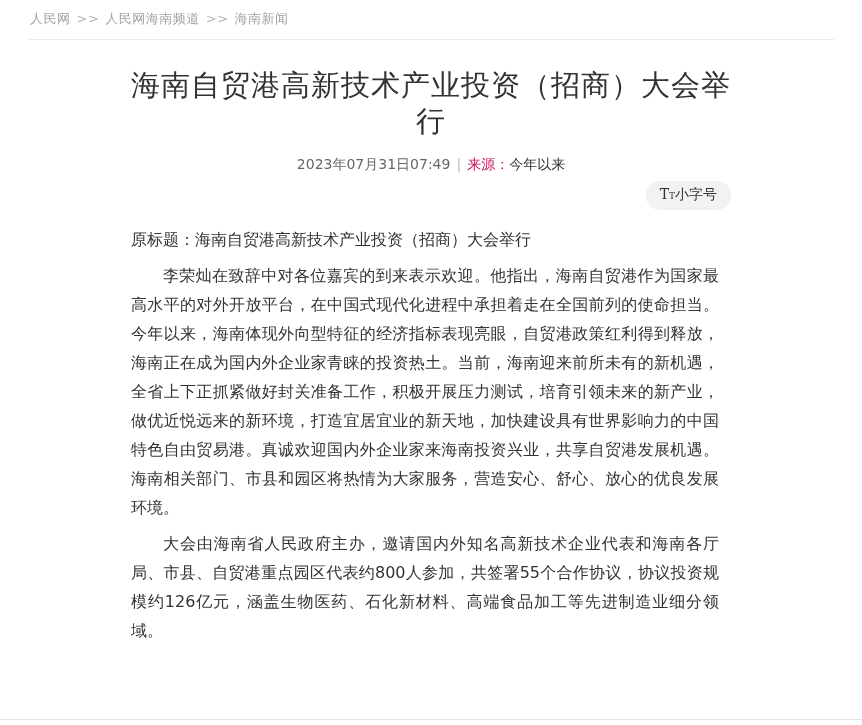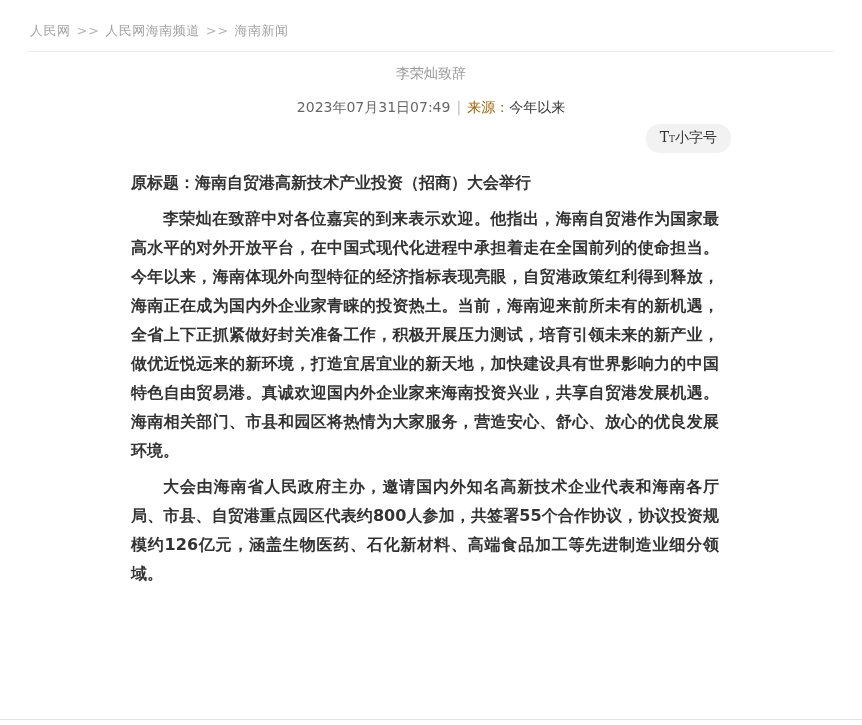--- a/index.html
+++ b/index.html
@@ -8,21 +8,21 @@
     background: #ffffff;
     width: 862px;
     height: 725px;
     overflow: hidden;
     font-family: "DejaVu Sans", "Liberation Sans", sans-serif;
     color: #333333;
     position: relative;
   }
   
   .breadcrumb {
-    padding: 22px 30px 11px 30px;
+    padding: 10px 30px 11px 30px;
     font-size: 13px;
     color: #a2a2a2;
     letter-spacing: 0.5px;
   }
   .breadcrumb a {
     color: #a2a2a2;
     text-decoration: none;
     cursor: pointer;
   }
   .breadcrumb .sep {
@@ -54,21 +54,21 @@
     font-size: 14px;
     color: #999999;
   }
   .meta {
     margin-top: 16px;
     text-align: center;
     font-size: 14px;
     color: #666666;
   }
   .meta .pipe { color: #bbbbbb; margin: 0 6px; }
-  .meta .src-label { color: #a16207; }
+  .meta .src-label { color: #be185d; }
   .meta .src-link { color: #333333; text-decoration: none; cursor: pointer; }
   
   .toolbar {
     margin-top: 7px;
     display: flex;
     justify-content: flex-end;
   }
   .fontsize-pill {
     display: inline-flex;
     align-items: baseline;
@@ -88,21 +88,20 @@
   .body {
     margin-top: 15px;
     font-size: 16px;
     line-height: 29px;
     color: #333333;
     text-align: justify;
   }
   .body p {
     margin: 0 12px 7px 0;
     text-indent: 2em;
-    font-weight: bold;
   }
   .body p.no-indent {
     text-indent: 0;
   }
   .footer-divider {
     position: absolute;
     left: 0;
     top: 719px;
     width: 862px;
     border-bottom: 1px solid #e3e3e3;
@@ -111,21 +110,21 @@
 </style>
 </head>
 <body>
 
 <div class="breadcrumb">
   <a>人民网</a><span class="sep">&gt;&gt;</span><a>人民网海南频道</a><span class="sep">&gt;&gt;</span><a>海南新闻</a>
 </div>
 <div class="header-divider"></div>
 
 <div class="article">
-  <div class="subtitle">李荣灿致辞</div>
+  <h1 class="title">海南自贸港高新技术产业投资（招商）大会举行</h1>
 
   <div class="meta">
     <span>2023年07月31日07:49</span><span class="pipe">|</span><span class="src-label">来源：</span><a class="src-link">今年以来</a>
   </div>
 
   <div class="toolbar">
     <button class="fontsize-pill">
       <span class="t-big">T</span>
         <span class="t-small">T</span>
       <span class="pill-label">小字号</span>

